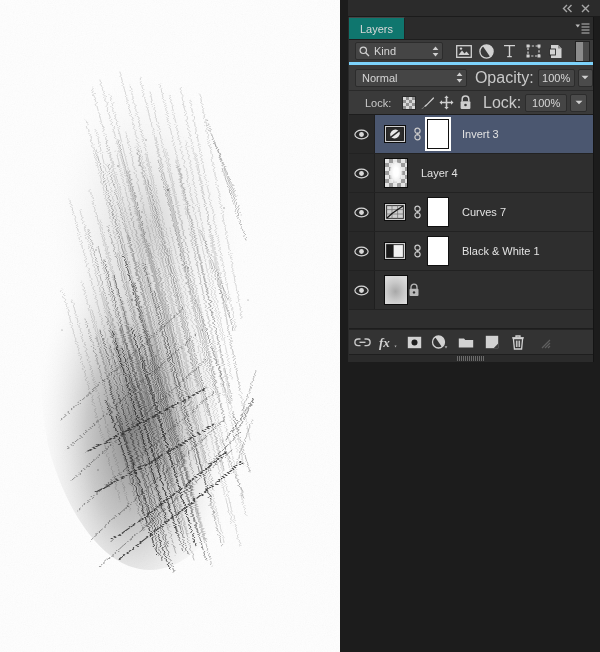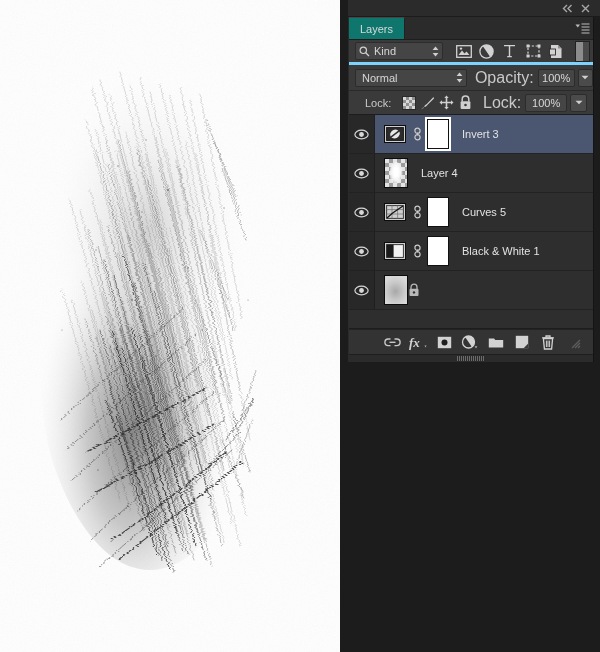--- a/index.html
+++ b/index.html
@@ -327,21 +327,21 @@
     height: 18px;
     background: #2e2e2e;
   }
 
   
   .panel-toolbar {
     height: 24px;
     background: #333333;
     display: flex;
     align-items: center;
-    justify-content: flex-end;
+    justify-content: flex-start;
     padding-right: 6px;
     border-top: 1px solid #232323;
   }
   .tool-btn {
     width: 26px; height: 22px;
     display: flex;
     align-items: center;
     justify-content: center;
     color: #c9c9c9;
   }
@@ -763,21 +763,21 @@
             </div>
             <div class="link-ico">
               <svg width="9" height="14" viewBox="0 0 9 14">
                 <path d="M4.5 1.2 A2.6 2.6 0 0 1 4.5 6.4 A2.6 2.6 0 0 1 4.5 1.2 Z" stroke="#cacaca" stroke-width="1.2" fill="none"></path>
                 <path d="M4.5 7.6 A2.6 2.6 0 0 1 4.5 12.8 A2.6 2.6 0 0 1 4.5 7.6 Z" stroke="#cacaca" stroke-width="1.2" fill="none"></path>
                 <path d="M4.5 5.6 V8.4" stroke="#cacaca" stroke-width="1.2"></path>
               </svg>
             </div>
             <div class="mask-thumb"></div>
           </div>
-          <span class="layer-name">Curves 5</span>
+          <span class="layer-name">Curves 7</span>
         </div>
 
         <div class="layer-row">
           <div class="eye-cell">
             <svg width="15" height="11" viewBox="0 0 15 11">
               <ellipse cx="7.5" cy="5.5" rx="6.6" ry="4.4" stroke="#d8d8d8" stroke-width="1.2" fill="none"></ellipse>
               <circle cx="7.5" cy="5.5" r="2.4" fill="#d8d8d8"></circle>
             </svg>
           </div>
           <div class="thumb-cell">

